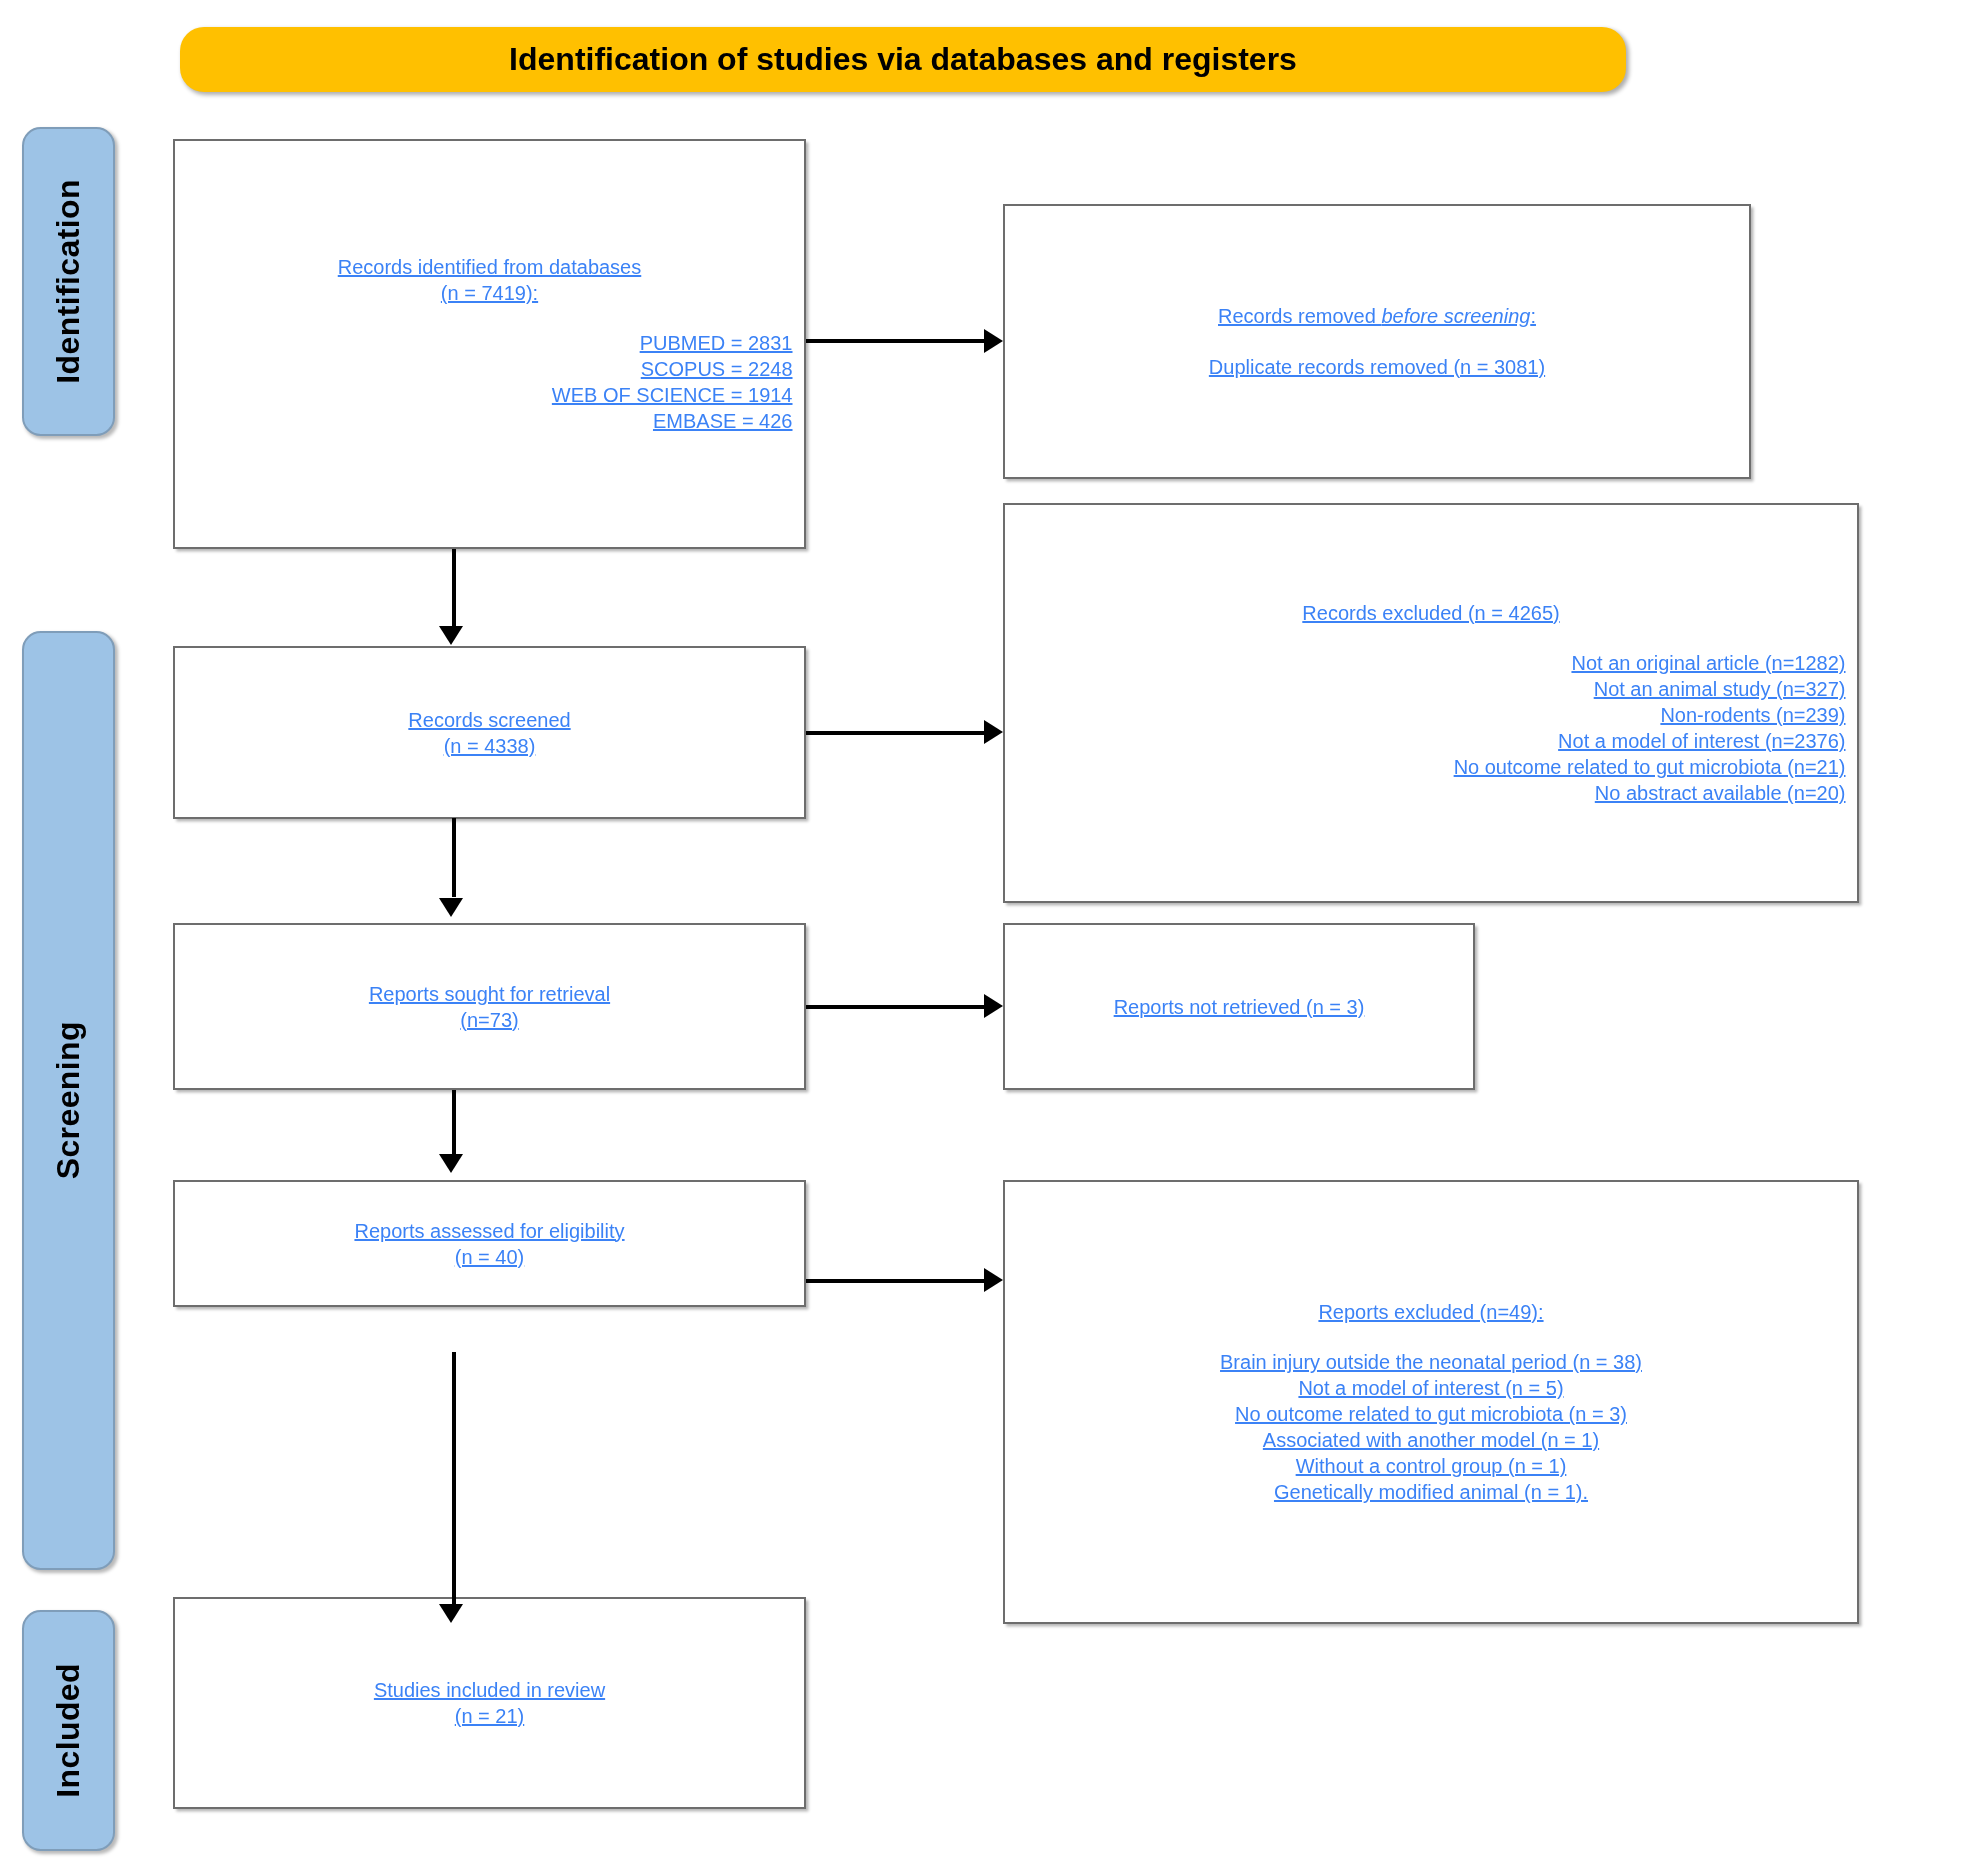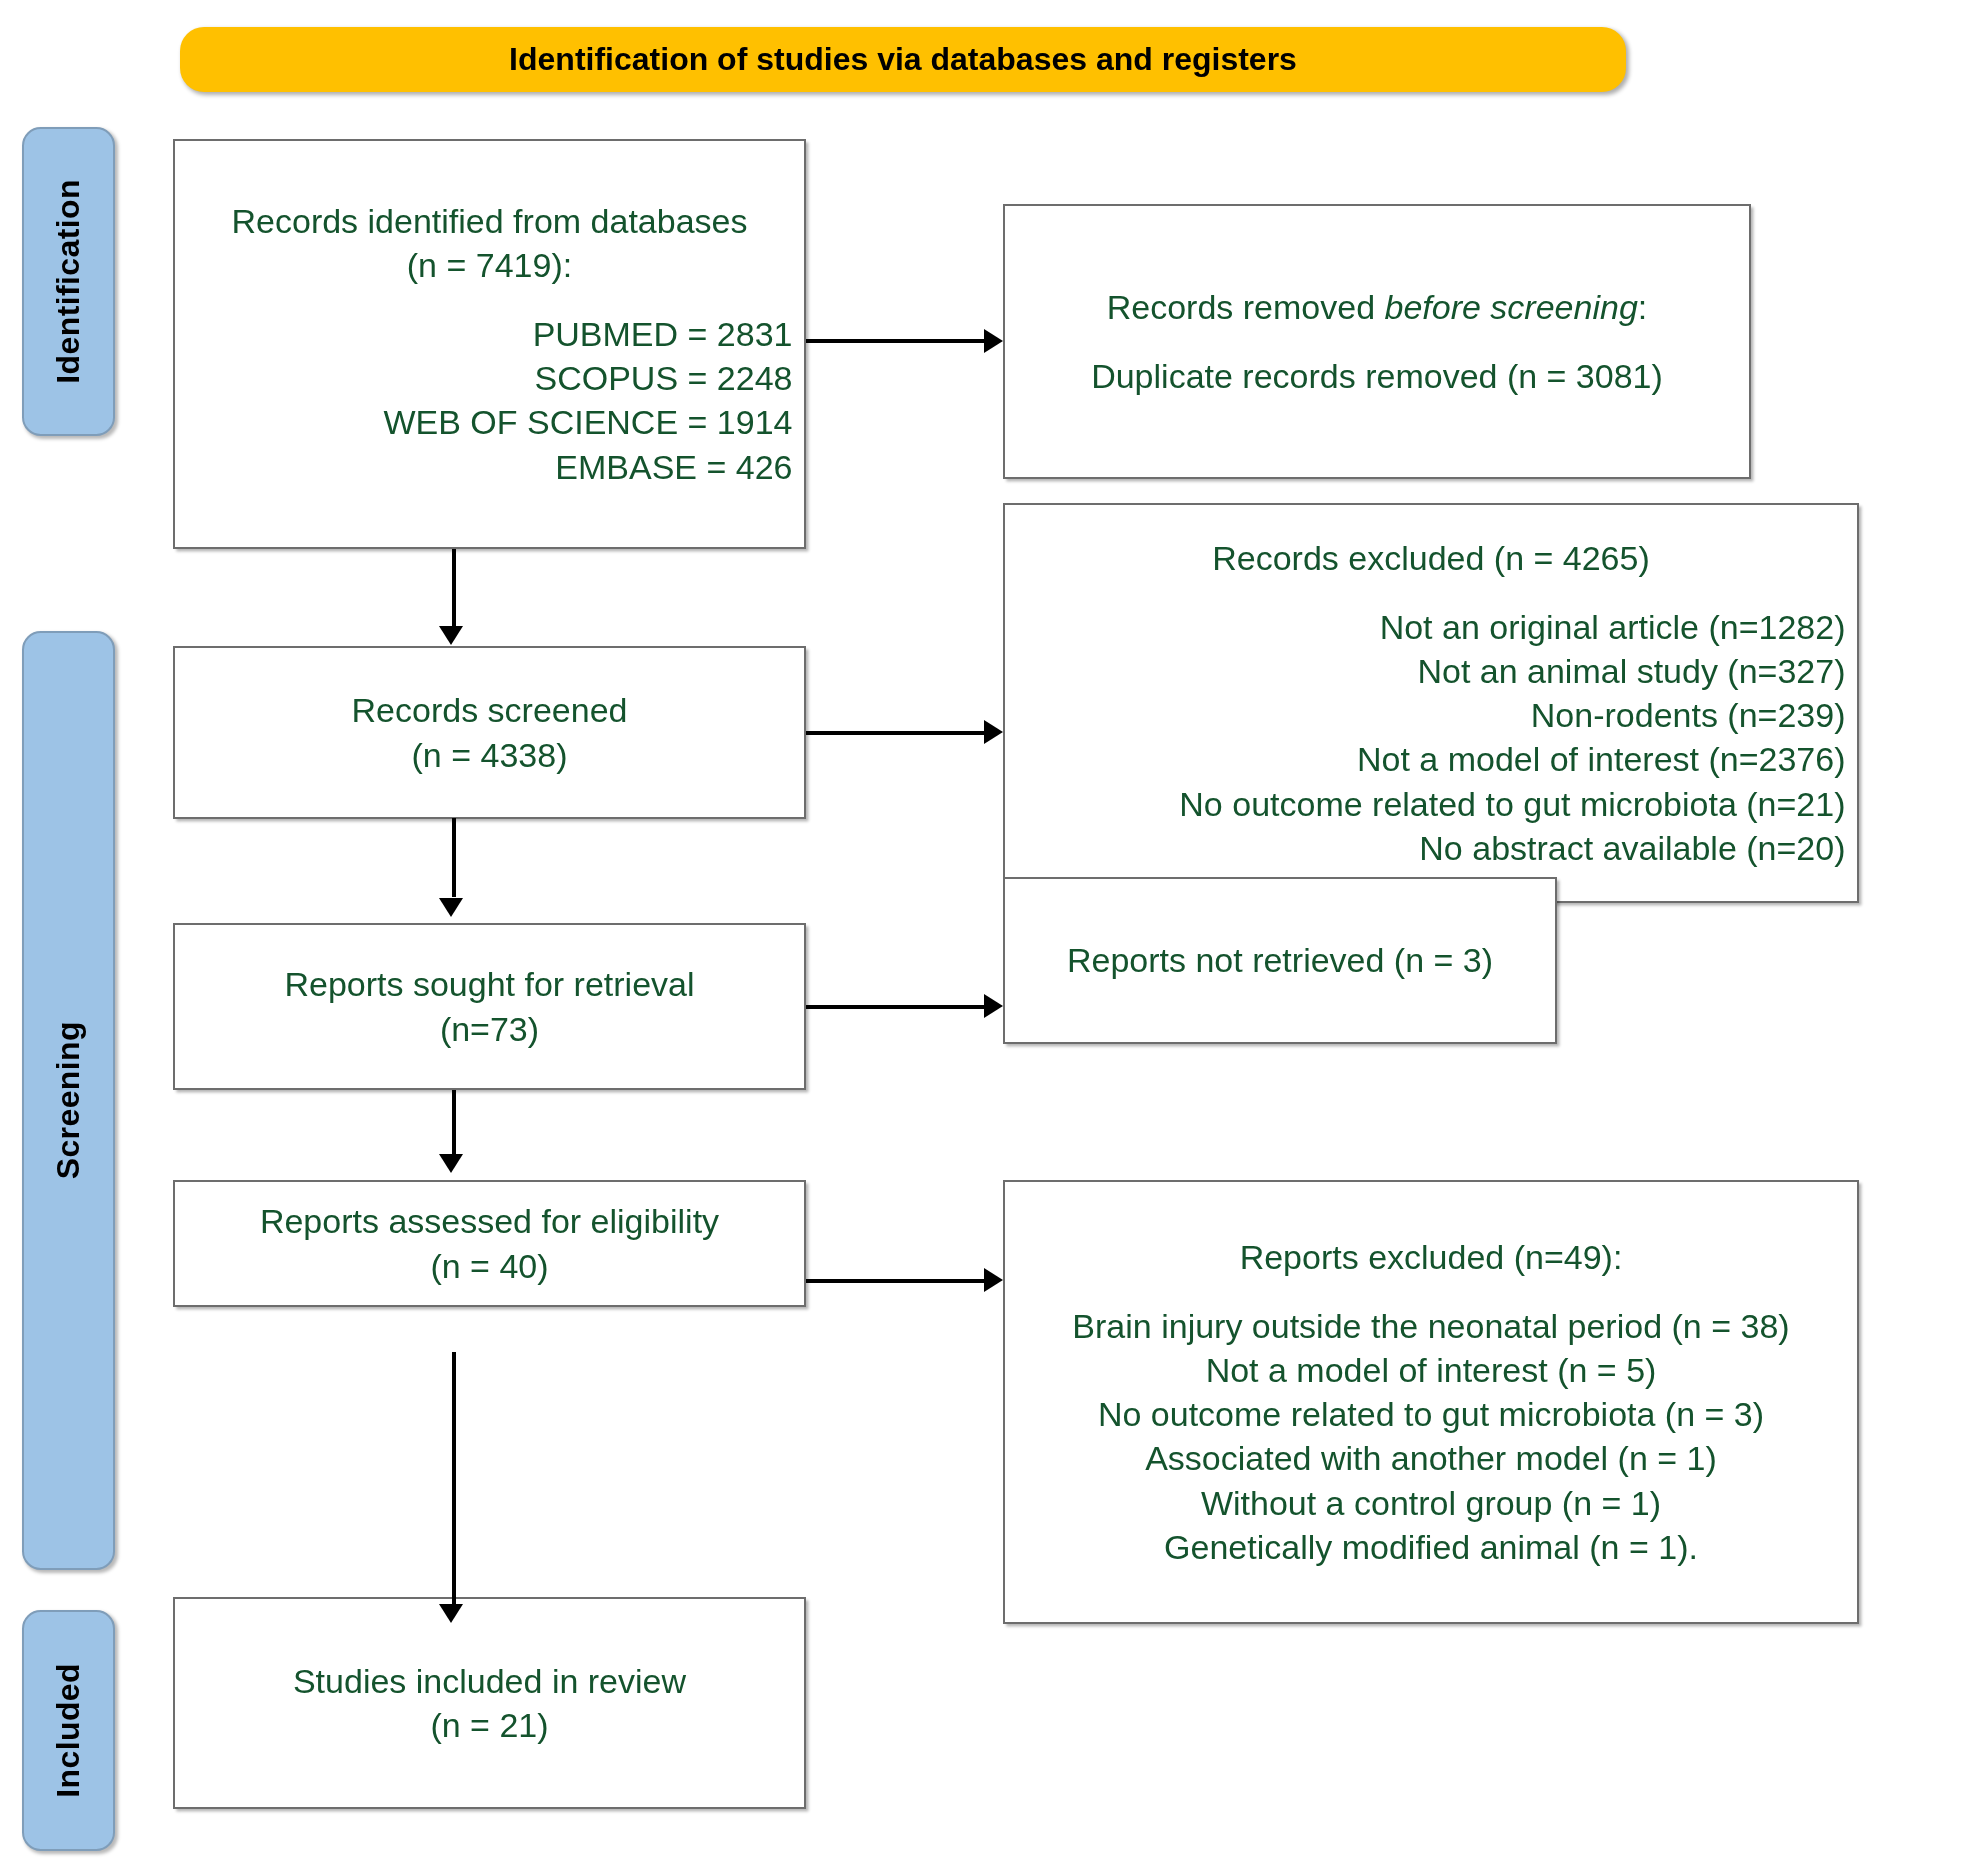--- a/index.html
+++ b/index.html
@@ -66,24 +66,25 @@
     background: #ffffff;
     border: 2.2px solid #6d6d6d;
     box-shadow: 2.9px 2.9px 2.9px rgba(0,0,0,0.30);
     display: flex;
     flex-direction: column;
     justify-content: center;
     box-sizing: border-box;
     padding: 7.2px 11.5px;
   }
   .flow-box .line {
-    font-size: 34px;
+    font-size: 20px;
     line-height: 1.30;
-    color: #14532d;
+    color: #3b82f6;
     white-space: nowrap;
+    text-decoration: underline;
   }
   .flow-box .line.center   { text-align: center; }
   .flow-box .line.left     { text-align: right; }
   .flow-box .line.spacer   { height: 24.5px; }
   .flow-box .line.italic-tail i { font-style: italic; }
   .indent-block {
     padding-left: 56px;
   }
   .pad-block {
     padding-left: 18.7px;
@@ -171,21 +172,21 @@
       <div class="line left">No outcome related to gut microbiota (n=21)</div>
       <div class="line left">No abstract available (n=20)</div>
     </div>
   </div>
 
   <div class="flow-box" style="left:173px; top:923px; width:633px; height:167px;">
     <div class="line center">Reports sought for retrieval</div>
     <div class="line center">(n=73)</div>
   </div>
 
-  <div class="flow-box" style="left:1003px; top:877px; width:554px; height:167px;">
+  <div class="flow-box" style="left:1003px; top:923px; width:472px; height:167px;">
     <div class="line center">Reports not retrieved (n = 3)</div>
   </div>
 
   <div class="flow-box" style="left:173px; top:1180px; width:633px; height:127px;">
     <div class="line center">Reports assessed for eligibility</div>
     <div class="line center">(n = 40)</div>
   </div>
 
   <div class="flow-box" style="left:1003px; top:1180px; width:856px; height:444px;">
     <div class="line center">Reports excluded (n=49):</div>

